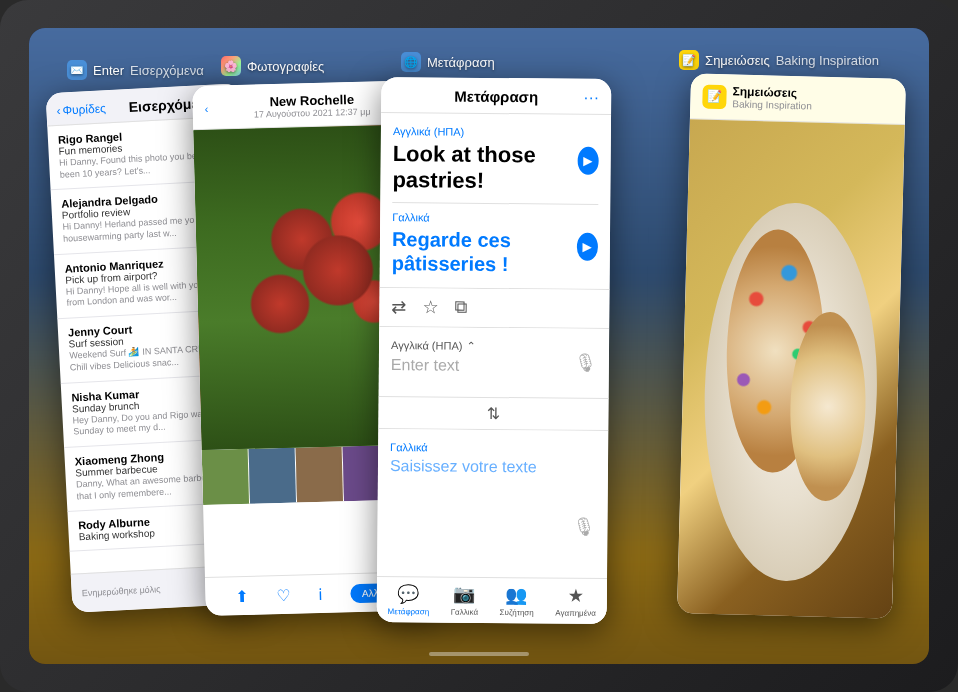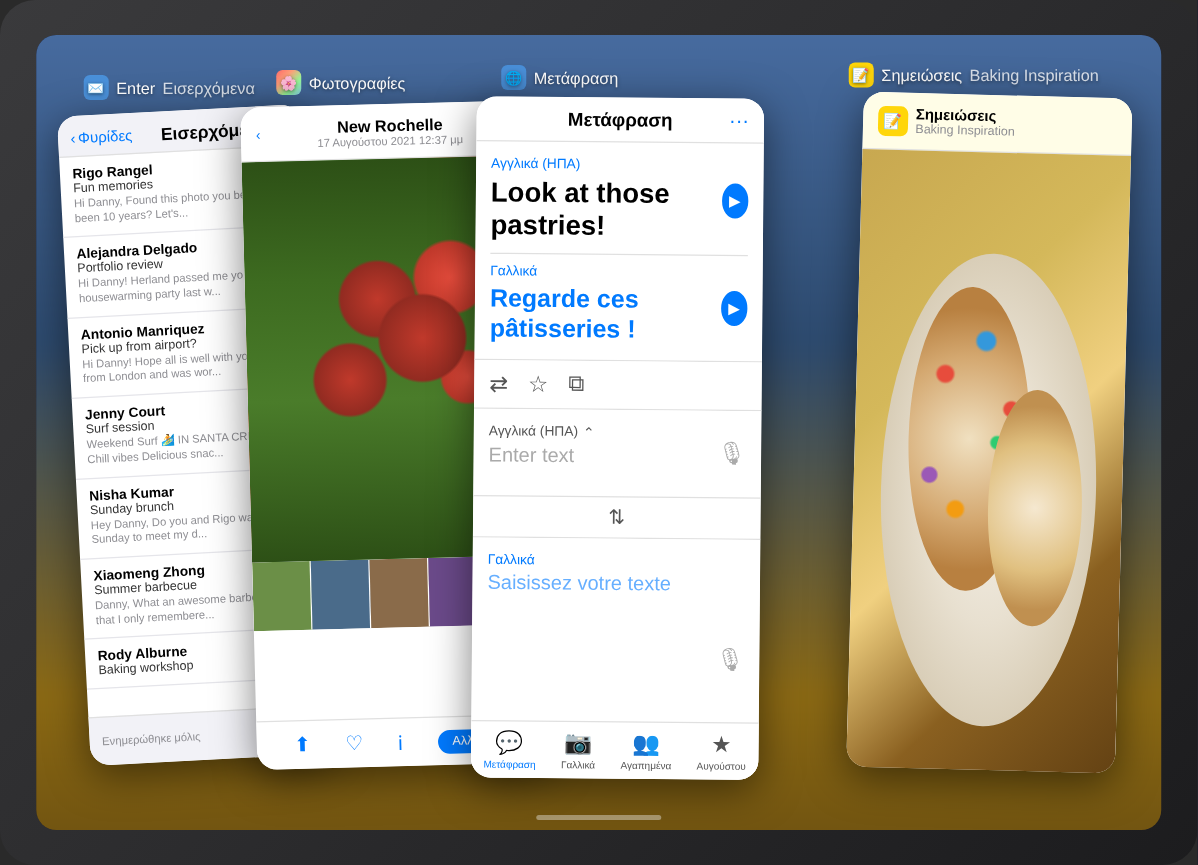--- a/index.html
+++ b/index.html
@@ -785,25 +785,25 @@
         <div class="trans-nav-item trans-nav-active">
           <span class="trans-nav-icon">💬</span>
           <span class="trans-nav-label">Μετάφραση</span>
         </div>
         <div class="trans-nav-item" style="color:#555;">
           <span class="trans-nav-icon">📷</span>
           <span class="trans-nav-label">Γαλλικά</span>
         </div>
         <div class="trans-nav-item" style="color:#555;">
           <span class="trans-nav-icon">👥</span>
-          <span class="trans-nav-label">Αγαπημένα</span>
+          <span class="trans-nav-label">Συζήτηση</span>
         </div>
         <div class="trans-nav-item" style="color:#555;">
           <span class="trans-nav-icon">★</span>
-          <span class="trans-nav-label">Αυγούστου</span>
+          <span class="trans-nav-label">Αγαπημένα</span>
         </div>
       </div>
     </div>
 
     <div class="app-card notes-card">
       <div class="notes-header">
         <div class="notes-icon">📝</div>
         <div>
           <div class="notes-title">Σημειώσεις</div>
           <div class="notes-subtitle">Baking Inspiration</div>

